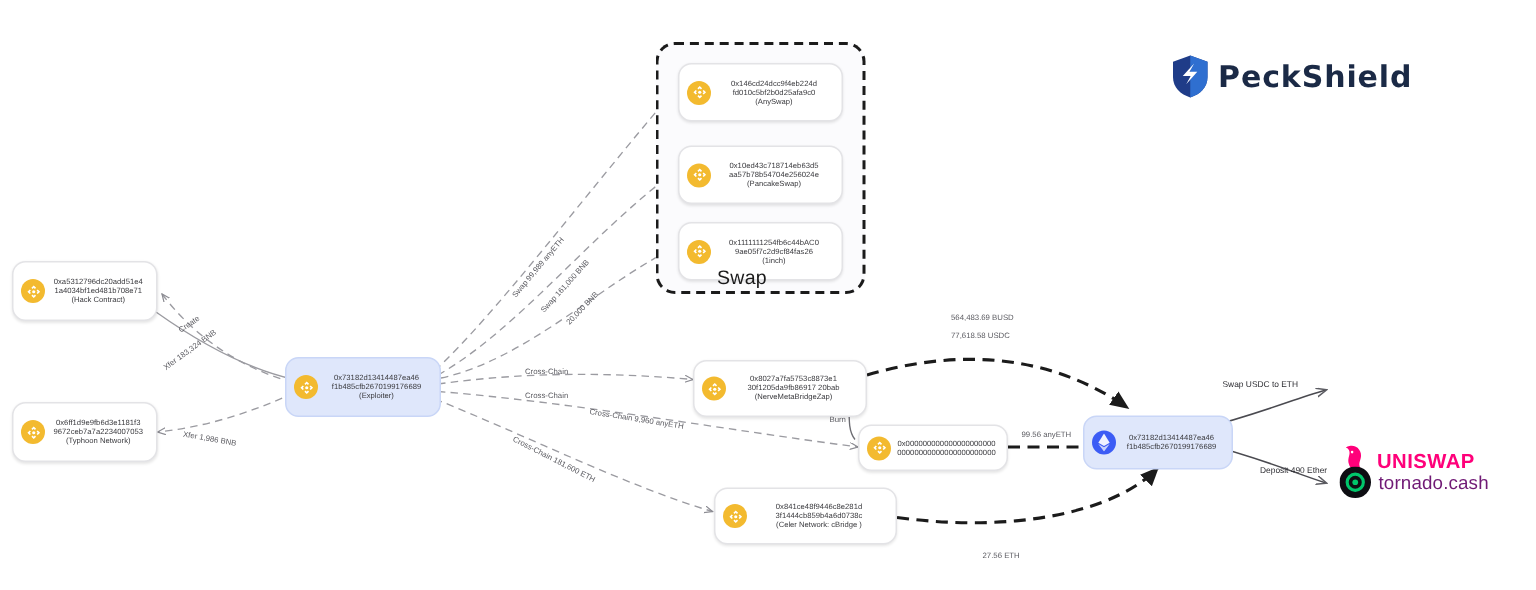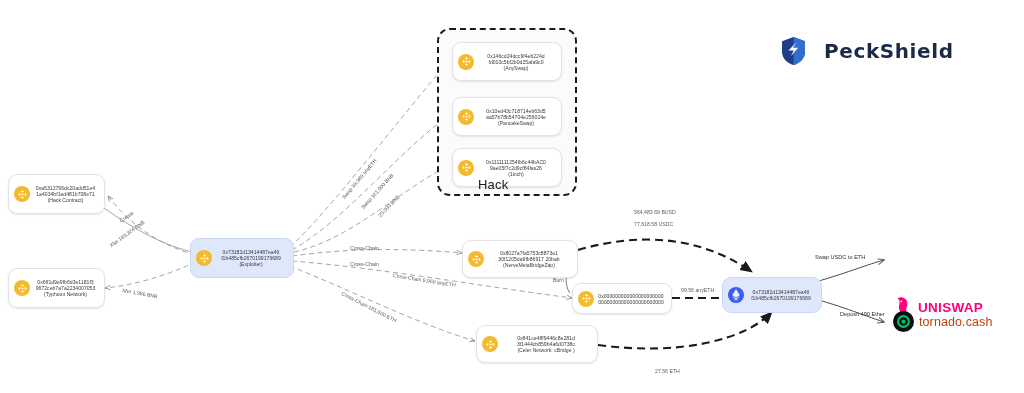--- a/index.html
+++ b/index.html
@@ -86,38 +86,38 @@
     color:#5c5c62;
     white-space:nowrap;
     z-index:6;
     transform-origin:0 50%;
   }
   .elabel.dark{color:#2e2e33;font-size:5.6px;}
 
   
   #peckshield{
     position:absolute;
-    display:flex;align-items:center;gap:17px;
+    display:flex;align-items:center;gap:5px;
     z-index:7;
   }
   #peckshield .ps-name{
     font-size:20px;font-weight:bold;color:#1b2a46;letter-spacing:.6px;
     font-family:"DejaVu Sans", sans-serif;
   }
   #uniswap{
     position:absolute;display:flex;align-items:center;gap:5px;z-index:7;
   }
   #uniswap .uni-name{
     font-size:13.5px;font-weight:bold;color:#ff007a;letter-spacing:.3px;
   }
   #tornado{
     position:absolute;display:flex;align-items:center;gap:5px;z-index:7;
   }
   #tornado .tor-name{
-    font-size:12.5px;color:#c2410c;letter-spacing:.1px;
+    font-size:12.5px;color:#701a75;letter-spacing:.1px;
   }
 </style>
 </head>
 <body>
 
 <div id="canvas">
 
   <svg class="wires" viewBox="0 0 1024 393">
     <defs>
       <marker id="ah-gray" markerWidth="7" markerHeight="7" refX="6" refY="2.6" orient="auto">
@@ -156,21 +156,21 @@
     <path d="M566,268 C566,282 566,288 570,293" fill="none" stroke="#6d6d73" stroke-width="0.9"></path>
 
     <path d="M598,345 C680,356 745,340 772,312" fill="none" stroke="#1b1b1b" stroke-width="2.1" stroke-dasharray="8,5" marker-end="url(#ah-dark)"></path>
 
     <path d="M800,286 C840,276 862,266 884,260" fill="none" stroke="#4a4a50" stroke-width="1" marker-end="url(#ah-thin)"></path>
 
     <path d="M800,295 C840,305 862,315 884,322" fill="none" stroke="#4a4a50" stroke-width="1" marker-end="url(#ah-thin)"></path>
   </svg>
 
   <div id="swap-cluster" style="left:437px;top:28px;width:140px;height:168px;"></div>
-  <div id="swap-cluster-label" style="left:478px;top:177px;">Hack</div>
+  <div id="swap-cluster-label" style="left:478px;top:177px;">Swap</div>
 
   <div class="node" style="left:8px;top:174px;width:97px;height:40px;">
     <div class="chip bnb">
       <svg width="11" height="11" viewBox="0 0 24 24">
           <g fill="#fff">
         <path d="M12 2.8 8.6 6.2l1.7 1.7L12 6.2l1.7 1.7 1.7-1.7z"></path>
         <path d="M6.2 8.6 2.8 12l3.4 3.4 1.7-1.7L6.2 12l1.7-1.7z"></path>
         <path d="M17.8 8.6l-1.7 1.7L17.8 12l-1.7 1.7 1.7 1.7L21.2 12z"></path>
         <path d="M12 17.8l-1.7-1.7-1.7 1.7L12 21.2l3.4-3.4-1.7-1.7z"></path>
         <circle cx="12" cy="12" r="2.3"></circle>

